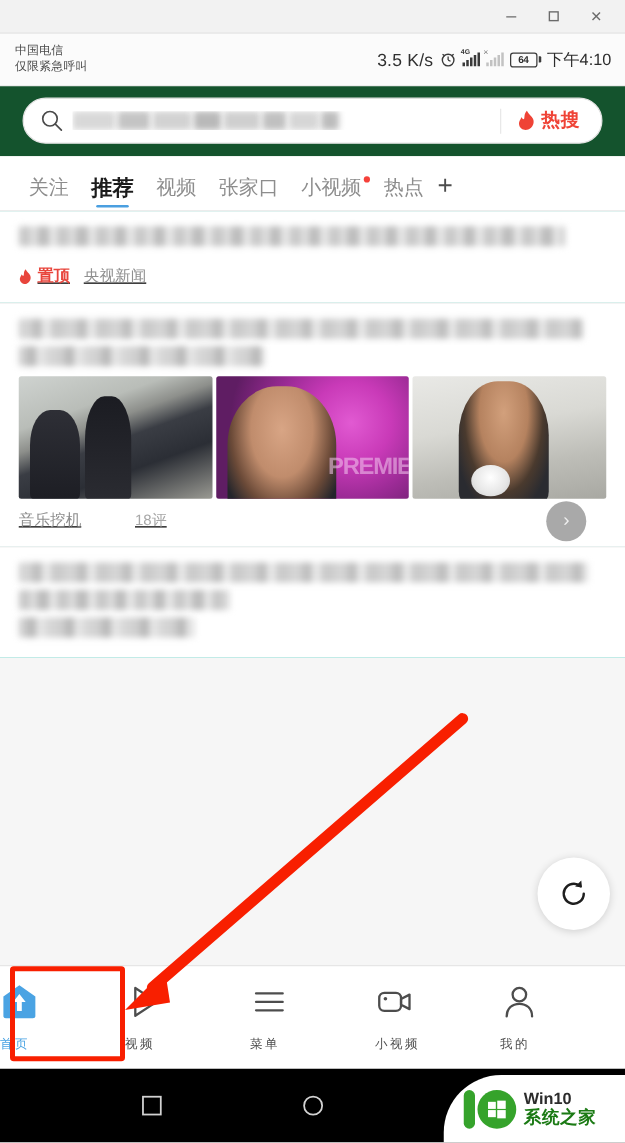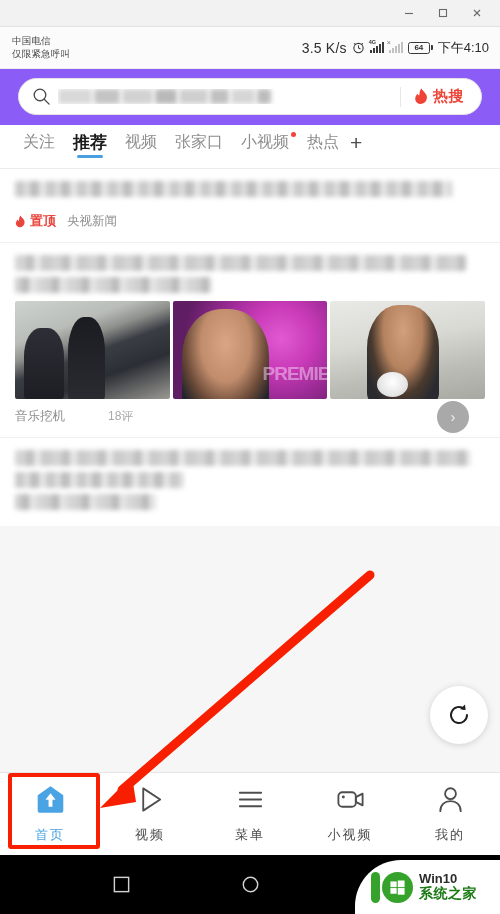--- a/index.html
+++ b/index.html
@@ -80,21 +80,21 @@
     width:22px; height:12px;
     border:1.3px solid #3a3a3a; border-radius:2.5px;
     display:flex; align-items:center; justify-content:center;
     font-size:8px; font-weight:bold; color:#2f2f2f;
     letter-spacing:-.3px;
   }
   .batt-cap { width:2px; height:5px; background:#3a3a3a; border-radius:0 1px 1px 0; margin-left:1px;}
   .clock { font-size:13px; color:#2c2c2c; margin-left:0; }
 
   
-  .searchrow { background:#8b5cf6; padding:9px 18px 10px; }
+  .searchrow { background:#14532d; padding:9px 18px 10px; }
   .searchbar {
     height: 37px;
     border: 1px solid #e3e3e3;
     border-radius: 19px;
     background: #fff;
     display: flex;
     align-items: center;
     padding-left: 13px;
   }
   .mag { flex: 0 0 auto; margin-right: 7px; }
@@ -118,21 +118,21 @@
     display:flex; align-items:center; gap:4px;
     padding: 0 17px 0 13px;
     color:#ef4336; font-size:15px; font-weight:bold;
     letter-spacing:.5px;
   }
   .flame { display:block; }
 
   
   .tabs {
     background:#fff;
-    display:flex; align-items:center;
+    display:flex; align-items:flex-end;
     padding: 0 12px 0 14px;
     height: 44px;
     border-bottom:1px solid #ececec;
     position:relative;
   }
   .tab {
     position:relative;
     padding: 0 9px 9px;
     font-size: 16px;
     color: #8d8d8d;
@@ -148,21 +148,21 @@
   .tab .dot {
     position:absolute; top:-2px; right:2px;
     width:5px; height:5px; border-radius:50%; background:#f5413a;
   }
   .tab-plus {
     padding: 0 2px 9px 2px;
     font-size: 21px; color:#4d4d4d; line-height:1; font-weight:300;
   }
 
   
-  .feed { background:#14b8a6; }
+  .feed { background:#14b8a6;text-decoration:underline; }
   .card { padding: 12px 15px 0; background:#fff; }
   .card + .card { border-top: 1px solid #efefef; }
 
   .blurline {
     height: 16px;
     border-radius: 2px;
     margin-bottom: 6px;
     filter: blur(2.6px);
     background:
       repeating-linear-gradient(90deg,
@@ -287,24 +287,24 @@
   
   .tabbar {
     position:absolute; left:0; bottom:59px;
     width:500px; height:83px;
     background:#fff;
     border-top:1px solid #e6e6e6;
     display:flex; align-items:center;
   }
   .tb {
     flex:1 1 0;
-    display:flex; flex-direction:column; align-items:center; justify-content:center;
+    display:flex; flex-direction:column; align-items:flex-start; justify-content:center;
     gap:8px;
     color:#4d4d4d;
-    font-size:13px;
+    font-size:10px;
   }
   .tb.active { color:#4aa3e3; }
   .tb .lbl { letter-spacing:2px; }
 
   
   .navbar {
     position:absolute; left:0; bottom:0;
     width:500px; height:59px; background:#000;
     display:flex; align-items:center; justify-content:center;
     gap:110px;

